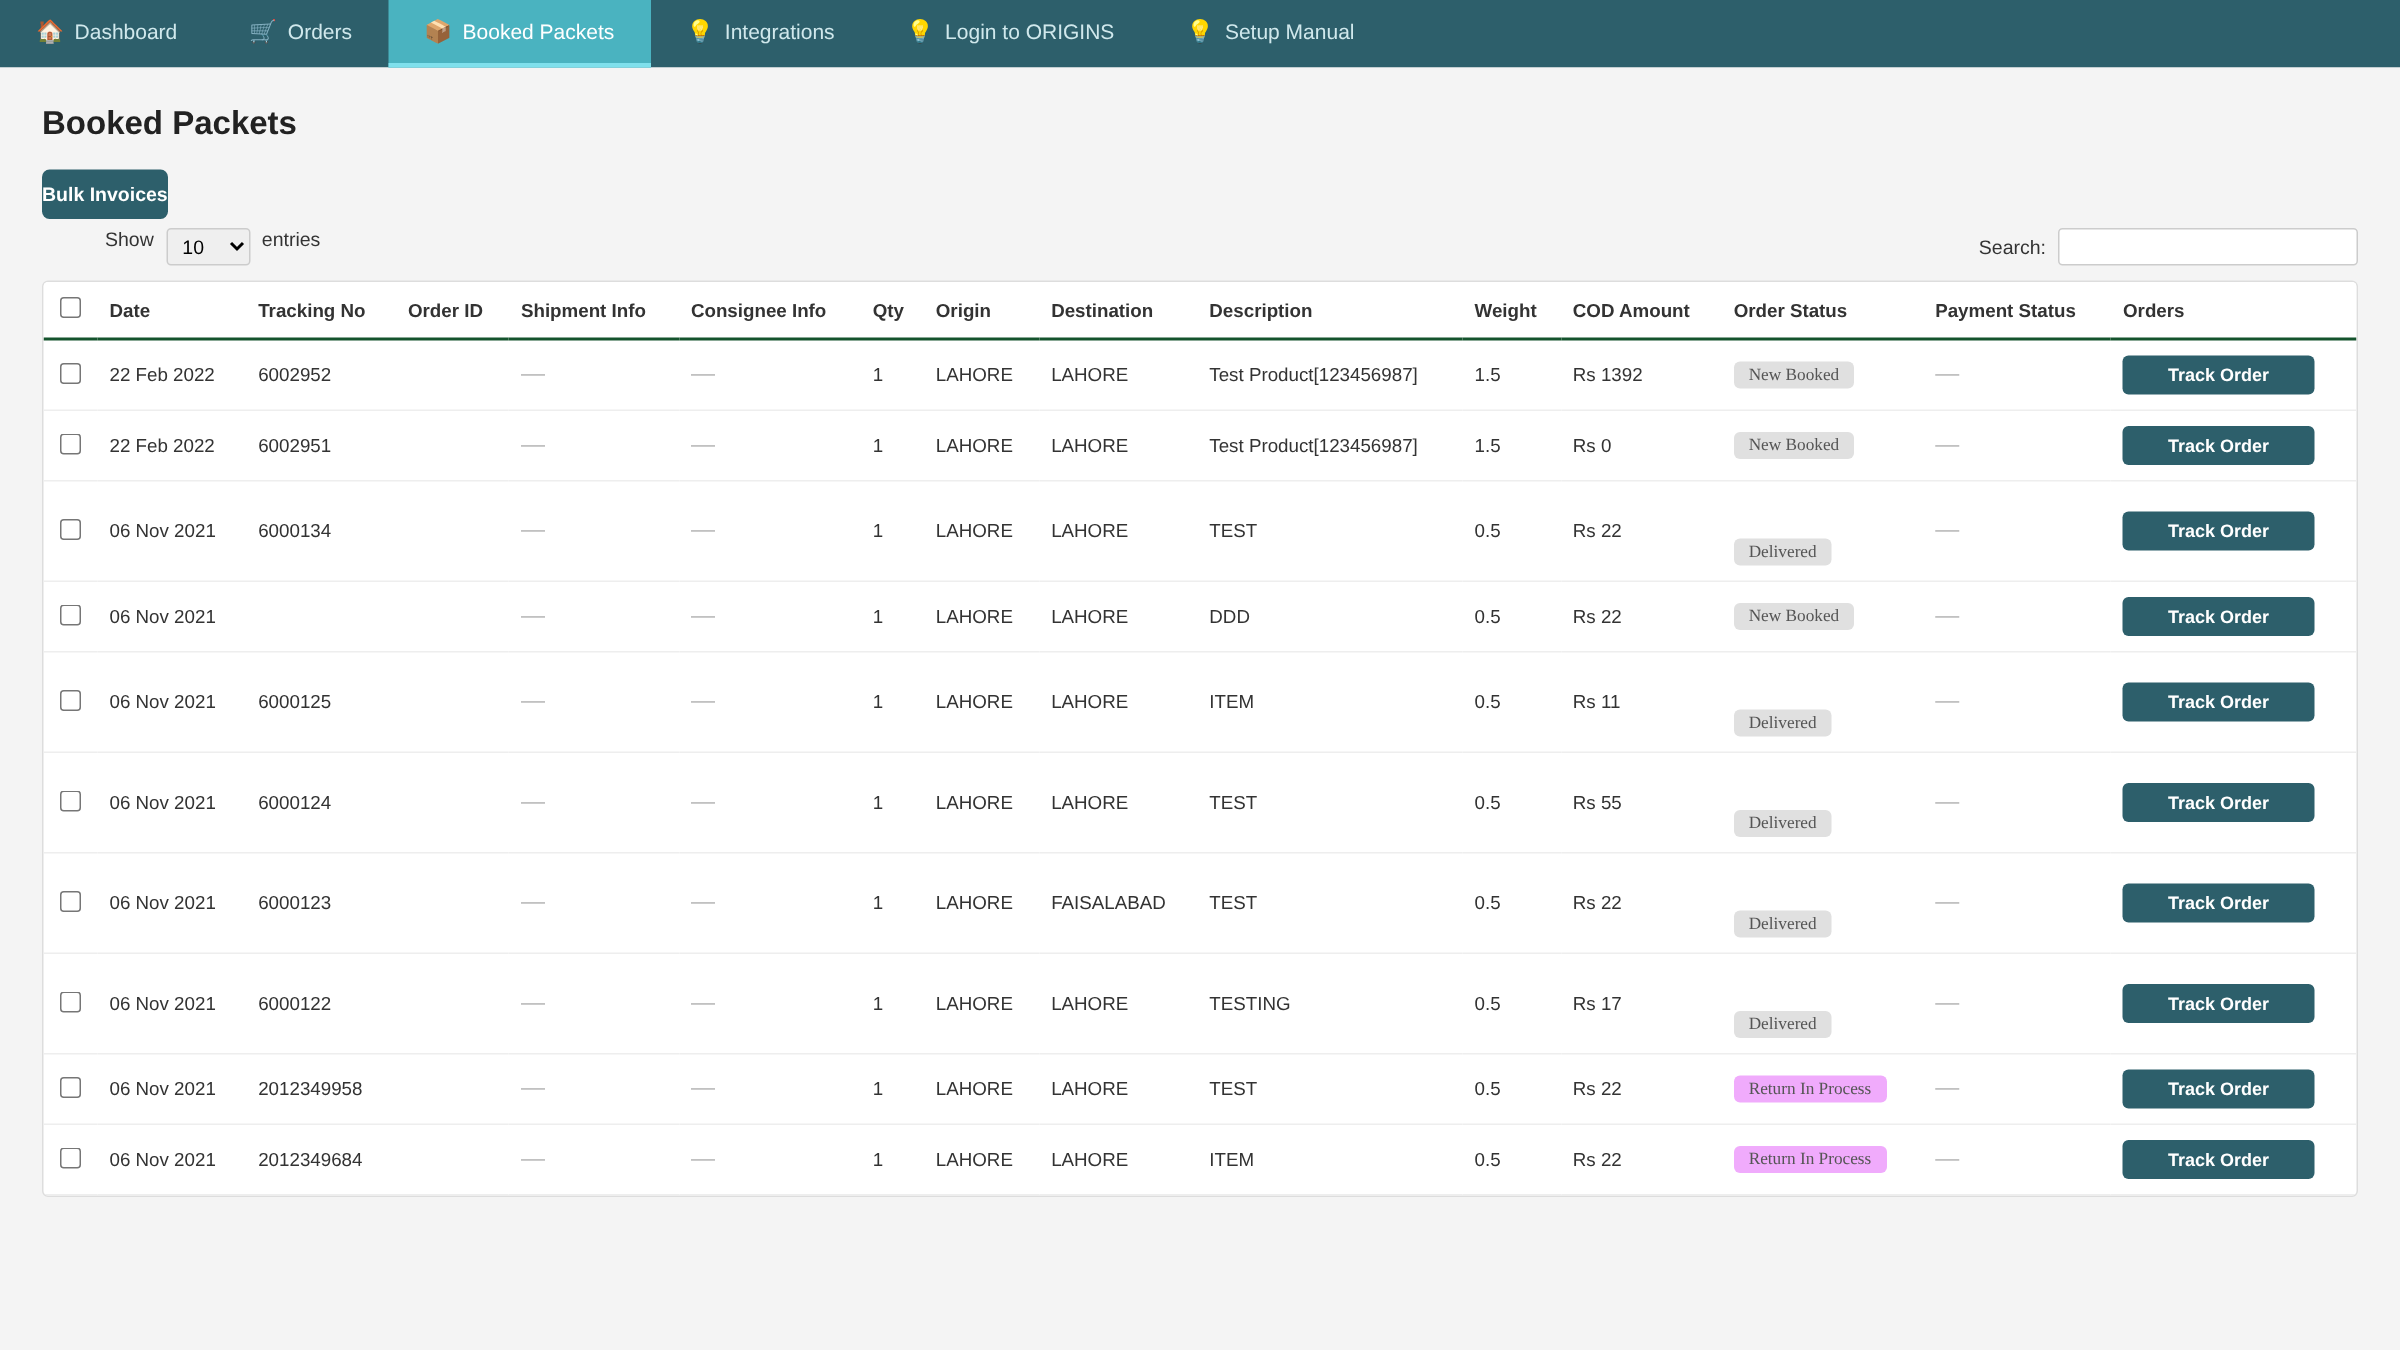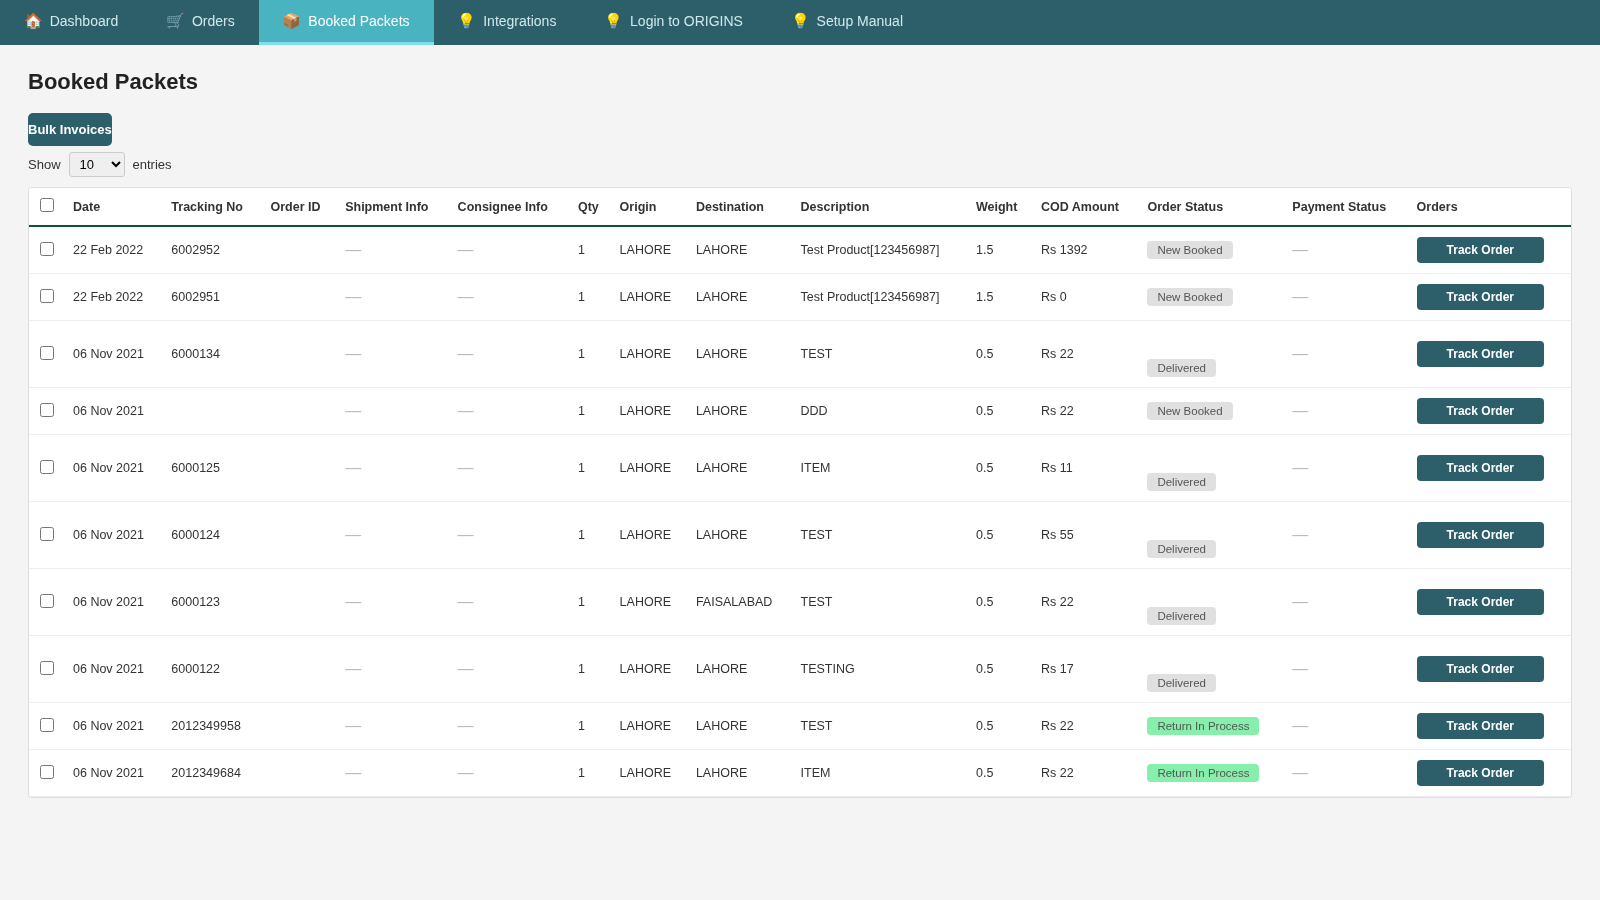--- a/index.html
+++ b/index.html
@@ -48,21 +48,21 @@
       margin-bottom: 6px;
     }
 
     
     .controls-row {
       display: flex;
       justify-content: space-between;
       align-items: center;
       margin-bottom: 10px;
     }
-    .show-entries { display: flex; align-items: center; gap: 8px; }
+    .show-entries { display: flex; align-items: flex-start; gap: 8px; margin-left: 42px; }
     .show-entries select {
       padding: 3px 6px; border: 1px solid #ccc; border-radius: 3px; font-size: 13px;
     }
     .search-area { display: flex; align-items: center; gap: 8px; }
     .search-area label { font-size: 13px; }
     .search-area input {
       border: 1px solid #ccc; padding: 4px 8px; border-radius: 3px; font-size: 13px; width: 200px;
     }
 
     
@@ -88,24 +88,25 @@
     
     td.col-check, th.col-check { width: 36px; text-align: center; }
 
     
     .badge {
       display: inline-block;
       padding: 3px 10px;
       border-radius: 4px;
       font-size: 11.5px;
       white-space: nowrap;
+      font-family: Liberation Serif, serif;
     }
     .badge-new-booked { background: #e0e0e0; color: #555; }
     .badge-delivered { background: #e0e0e0; color: #555; margin-top: 28px; }
-    .badge-return { background: #86efac; color: #555; }
+    .badge-return { background: #f0abfc; color: #555; }
 
     
     .btn-track {
       background: #2d5f6b;
       color: #fff;
       border: none;
       padding: 6px 30px;
       border-radius: 4px;
       cursor: pointer;
       font-size: 12px;
@@ -156,20 +157,24 @@
   <div class="controls-row">
     <div class="show-entries">
       <span>Show</span>
       <select>
         <option>10</option>
         <option>25</option>
         <option>50</option>
         <option>100</option>
       </select>
       <span>entries</span>
+    </div>
+    <div class="search-area">
+      <label>Search:</label>
+      <input type="text" style="">
     </div>
   </div>
 
   <div class="table-wrap">
     <table>
       <thead>
         <tr>
           <th class="col-check"><input type="checkbox" style=""></th>
           <th>Date</th>
           <th>Tracking No</th>

